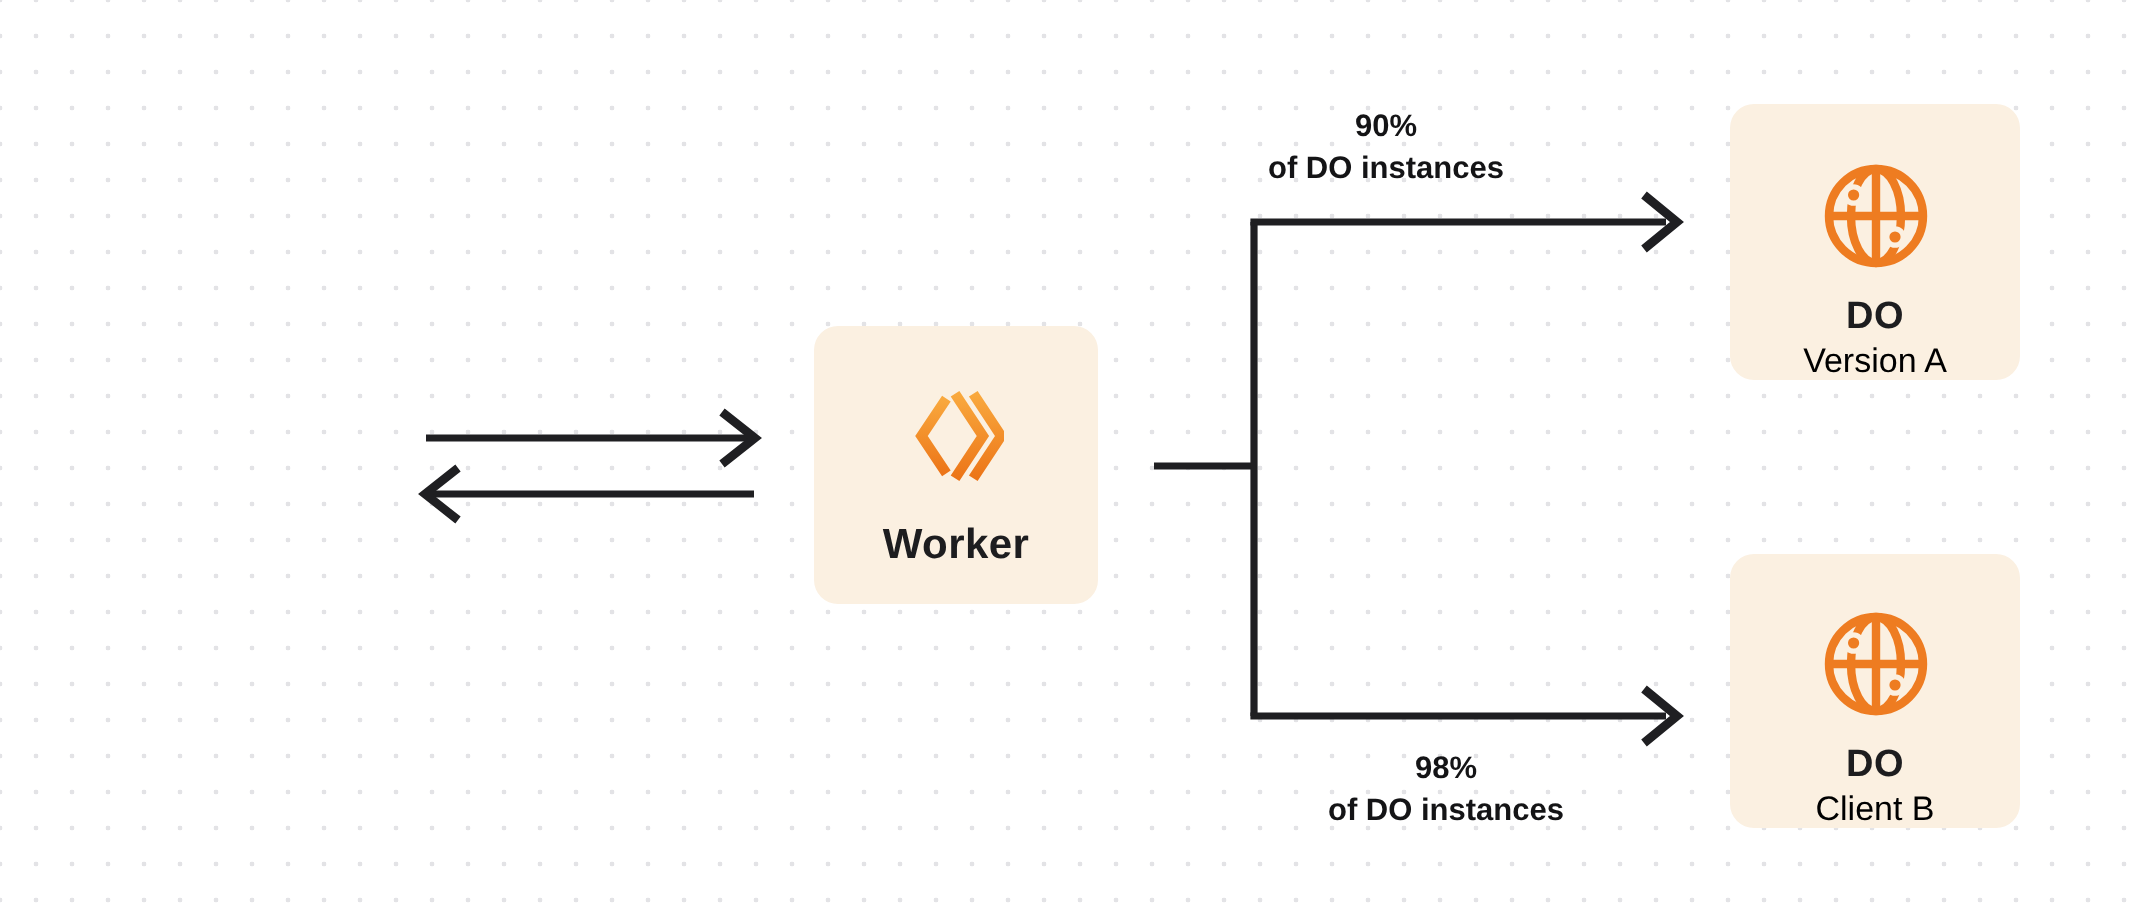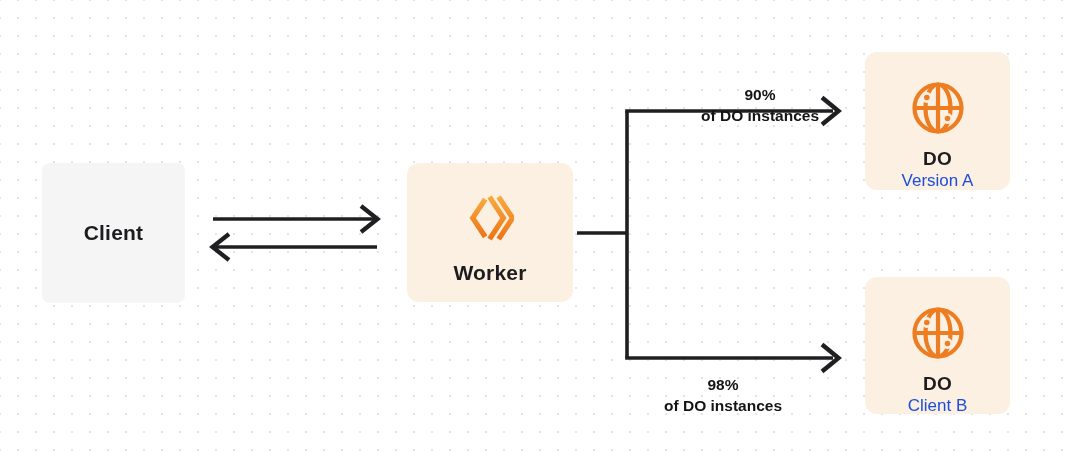--- a/index.html
+++ b/index.html
@@ -19,47 +19,47 @@
     display:flex;flex-direction:column;align-items:center;justify-content:center;
   }
   .card-client{
     left:42px;top:163px;width:143px;height:140px;
     background:#f5f5f6;border-radius:8px;
   }
   .card-client .label{
     font-size:21px;font-weight:bold;color:#1d1d1f;letter-spacing:.2px;
   }
   .card-worker{
-    left:407px;top:163px;width:166px;height:139px;
+    left:407px;top:163px;width:142px;height:139px;
     background:#fbf0e1;border-radius:12px;
     justify-content:flex-start;padding-top:28px;
   }
   .card-worker .label{
     margin-top:16px;
     font-size:21px;font-weight:bold;color:#1d1d1f;letter-spacing:.2px;
   }
   .card-do{
     width:145px;height:138px;
     background:#fbf0e1;border-radius:12px;
-    justify-content:space-between;padding-top:28px;
+    justify-content:center;padding-top:28px;
   }
   .card-do-a{left:865px;top:52px;}
   .card-do-b{left:865px;top:277px;height:137px;}
   .card-do .title{
     margin-top:12px;
     font-size:19px;font-weight:bold;color:#1d1d1f;line-height:22px;letter-spacing:.2px;
   }
   .card-do .subtitle{
-    font-size:17px;color:#1d4ed8;line-height:21px;
+    font-size:17px;color:#000000;line-height:21px;
   }
   .edge-label{
     position:absolute;width:200px;text-align:center;
     font-size:15.5px;font-weight:bold;color:#141416;line-height:21px;
   }
-  .edge-label-top{left:660px;top:53px;margin-top:31px;}
+  .edge-label-top{left:593px;top:53px;}
   .edge-label-bottom{left:623px;top:374px;}
   svg.connectors{position:absolute;left:0;top:0;}
   .icon-block{flex:0 0 auto;display:flex;}
 </style>
 </head>
 <body>
 
 <div class="stage">
 
   <svg class="connectors" width="1072" height="452" viewBox="0 0 1072 452" aria-hidden="true">
@@ -85,23 +85,20 @@
         <path d="M822 97.5 L838.5 111 L822 124.5" stroke-width="4.4"></path>
       </g>
 
       <g>
         <path d="M625.2 358 H833" stroke-width="3.6"></path>
         <path d="M822 344.5 L838.5 358 L822 371.5" stroke-width="4.4"></path>
       </g>
     </g>
   </svg>
 
-  <div class="card card-client">
-    <div class="label">Client</div>
-  </div>
 
   <div class="card card-worker">
     <span class="icon-block">
       <svg width="48" height="54" viewBox="0 0 50 56" aria-hidden="true">
         <defs>
           <linearGradient id="wg" x1="0" y1="0" x2="0" y2="1">
             <stop offset="0" stop-color="#f9a93e"></stop>
             <stop offset="1" stop-color="#ec7518"></stop>
           </linearGradient>
         </defs>

